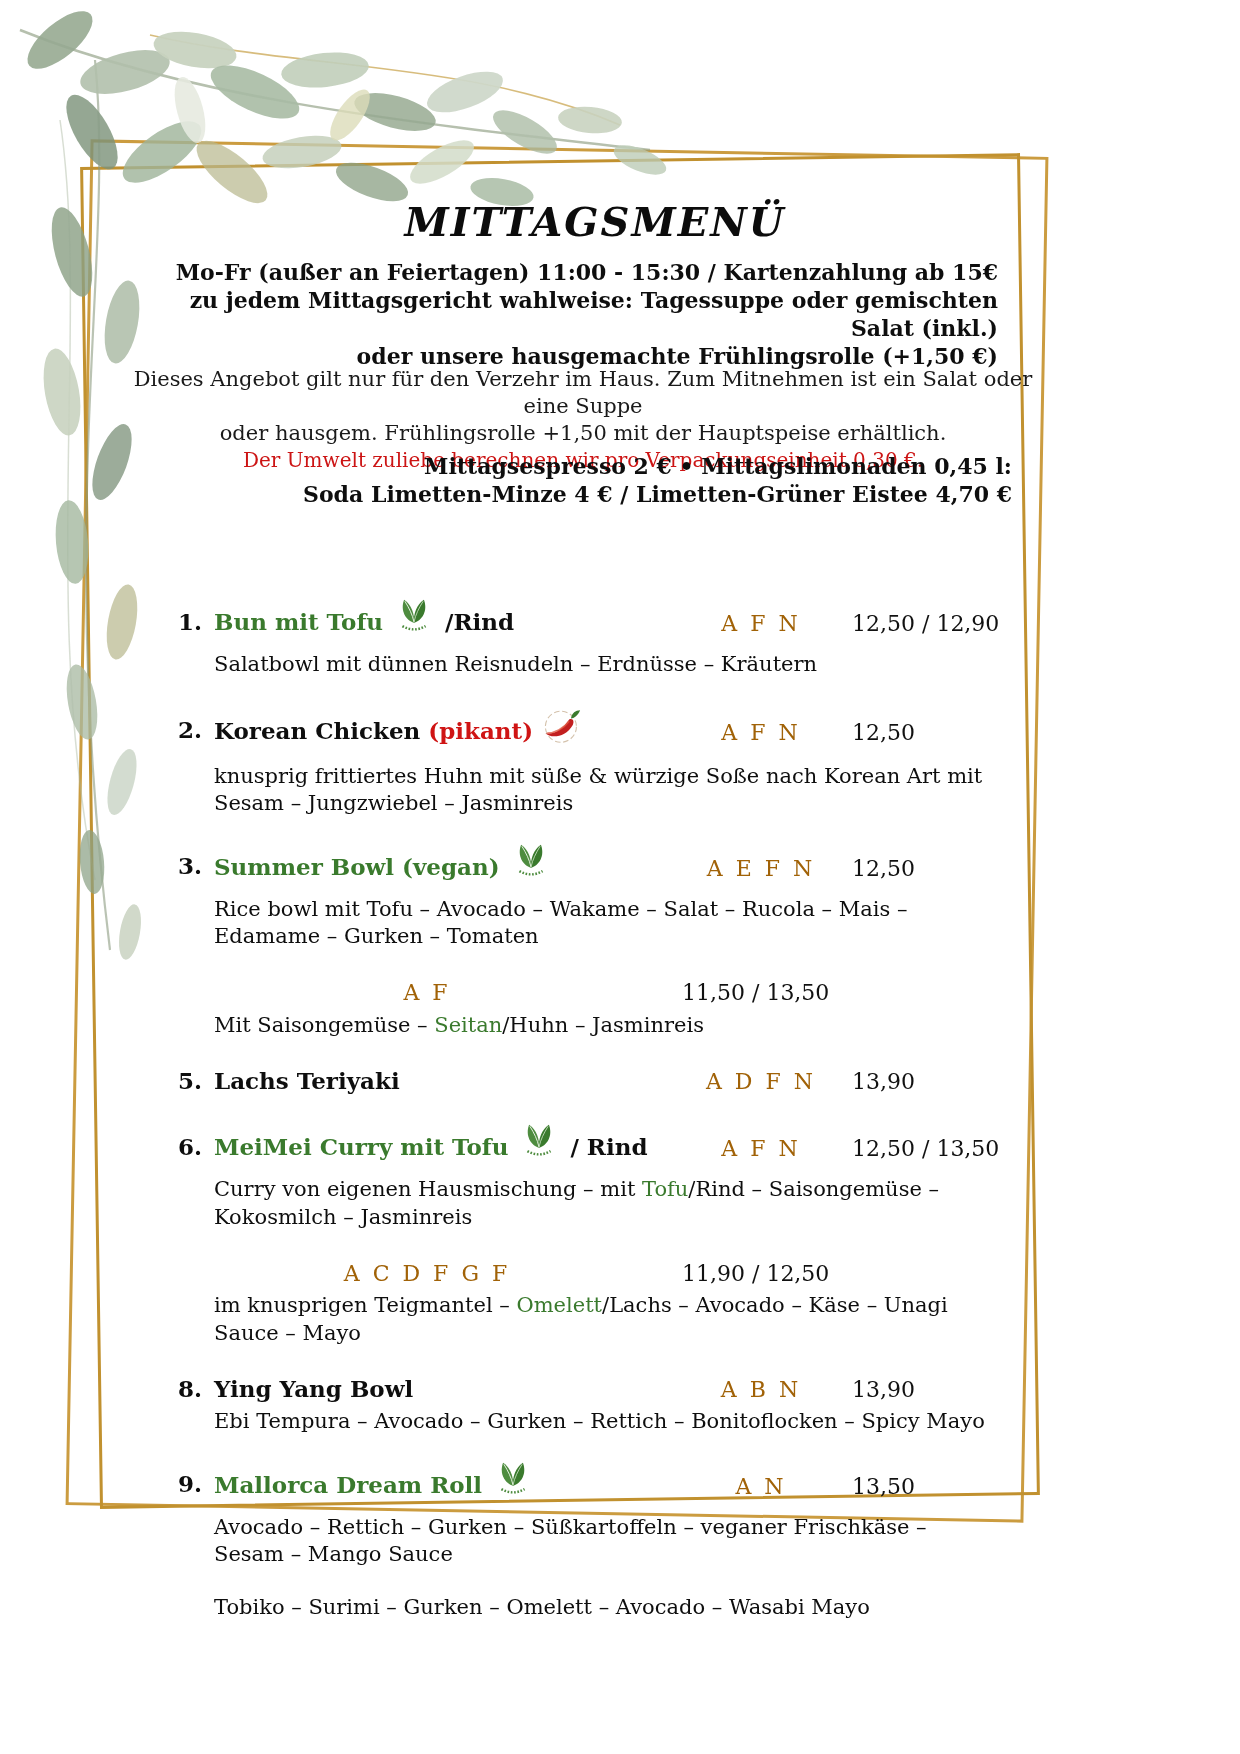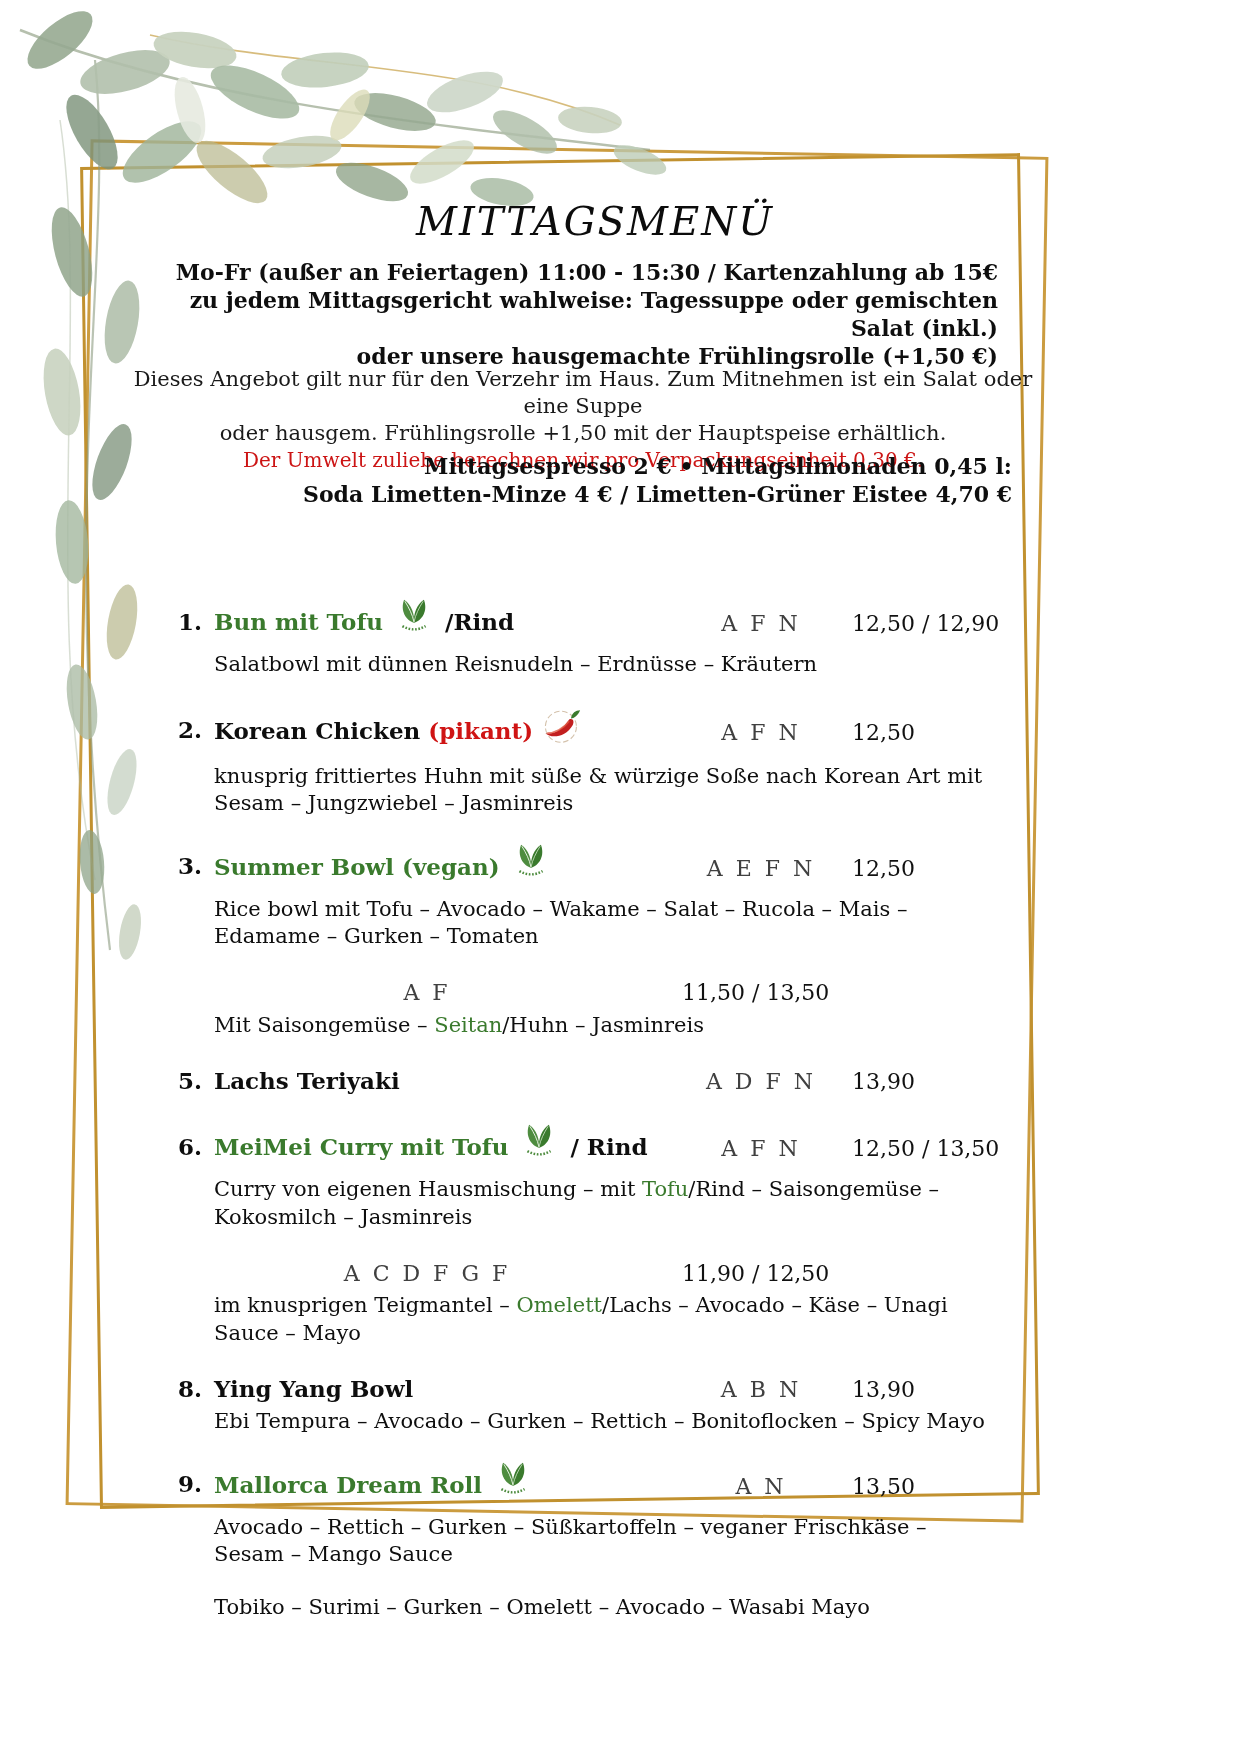--- a/index.html
+++ b/index.html
@@ -11,21 +11,21 @@
   
   .gold-frame{position:absolute;border:3px solid #c8993e;z-index:1;}
   .gold-frame.f1{left:78px;top:148px;width:952px;height:1360px;transform:rotate(1.05deg);border-color:#cb9c40;}
   .gold-frame.f2{left:90px;top:160px;width:934px;height:1336px;transform:rotate(-0.85deg);border-color:#c1912f;}
   
   .leaves{position:absolute;left:0;top:0;z-index:2;pointer-events:none;}
   
   .content{position:absolute;left:0;top:0;width:1240px;z-index:3;}
   .page-title{
     position:absolute;left:95px;top:198px;width:1000px;text-align:center;
-    font-size:40px;font-weight:normal;font-style:italic;letter-spacing:2px;color:#0c0c0c;
+    font-size:40px;font-weight:bold;font-style:italic;letter-spacing:2px;color:#0c0c0c;
   }
   .header-block{
     position:absolute;left:136px;top:258px;width:862px;text-align:right;
     font-size:22px;font-weight:bold;line-height:28px;color:#0e0e0e;
   }
   .notice-block{
     position:absolute;left:113px;top:366px;width:940px;text-align:center;
     font-size:21px;line-height:27px;color:#1a1a1a;
   }
   .eco-line{color:#cc1414;font-size:20px;}
@@ -35,21 +35,21 @@
   }
   
   .menu-list{position:absolute;left:178px;top:598px;width:818px;}
   .menu-item{margin-bottom:25px;}
   .item-head{display:grid;grid-template-columns:498px 170px 150px;align-items:center;min-height:34px;}
   .item-name{font-size:23px;font-weight:bold;line-height:30px;}
   .item-num{display:inline-block;width:36px;font-weight:bold;color:#0e0e0e;}
   .seg-green{color:#3a7a2d;}
   .seg-black{color:#0e0e0e;}
   .seg-red{color:#cf1414;}
-  .item-allergens{font-size:22px;text-align:center;letter-spacing:3px;color:#404040;}
+  .item-allergens{font-size:22px;text-align:center;letter-spacing:3px;color:#a16207;}
   .item-price{font-size:22px;text-align:left;padding-left:6px;color:#111;white-space:nowrap;}
   .item-desc{font-size:21px;line-height:27.5px;color:#161616;padding-left:36px;margin-top:2px;}
   .icon-badge{display:inline-block;vertical-align:middle;margin:0 14px 6px 14px;}
   .icon-chili{display:inline-block;vertical-align:middle;margin:0 4px 10px 6px;}
 </style>
 </head>
 <body>
 
 <div class="gold-frame f1"></div>
 <div class="gold-frame f2"></div>

